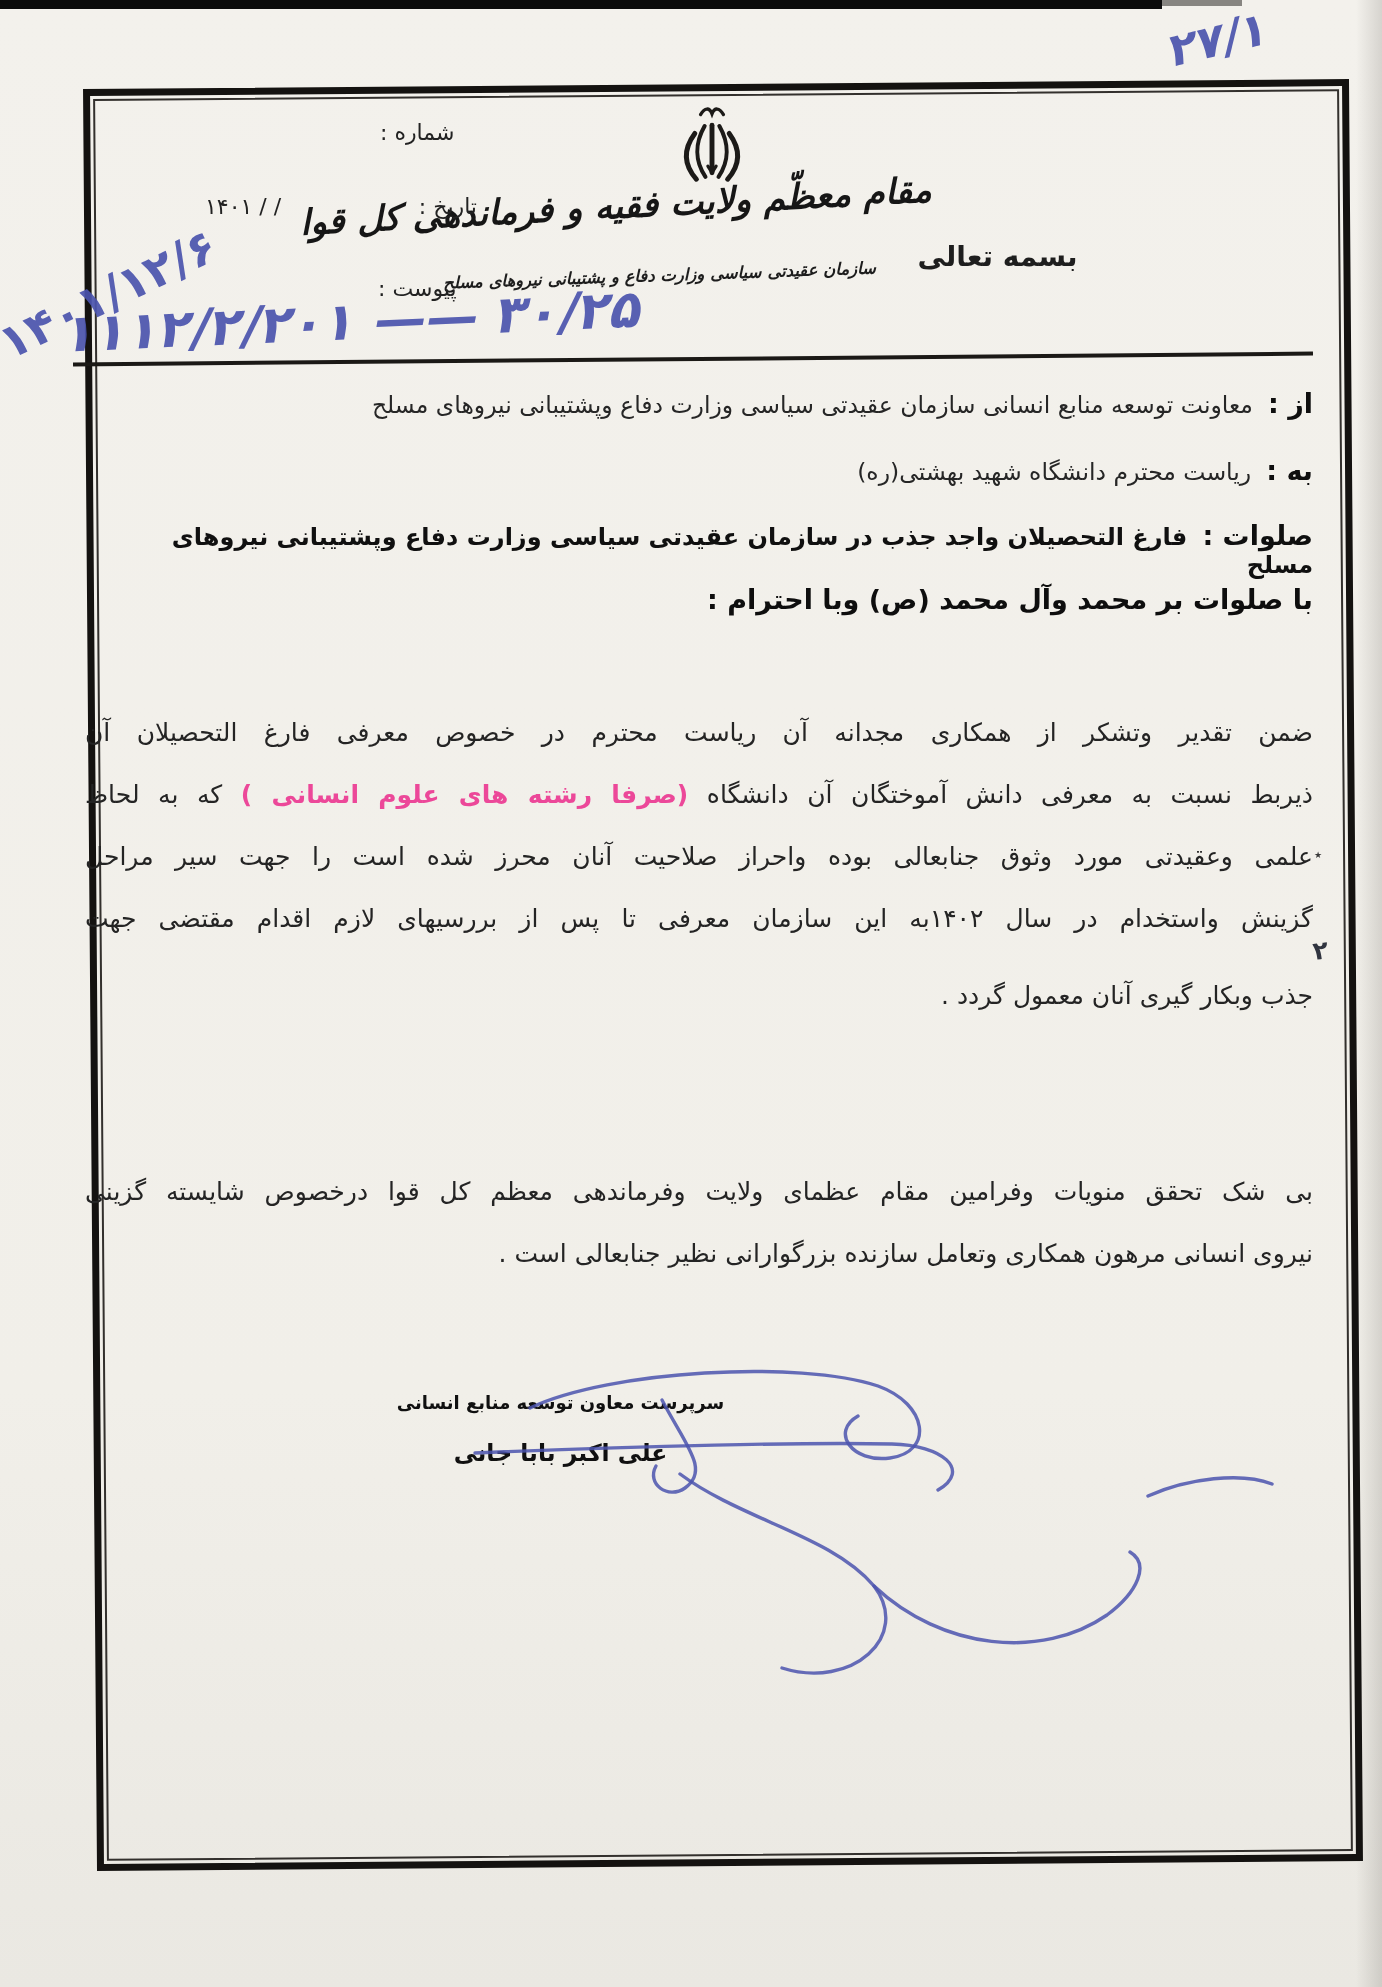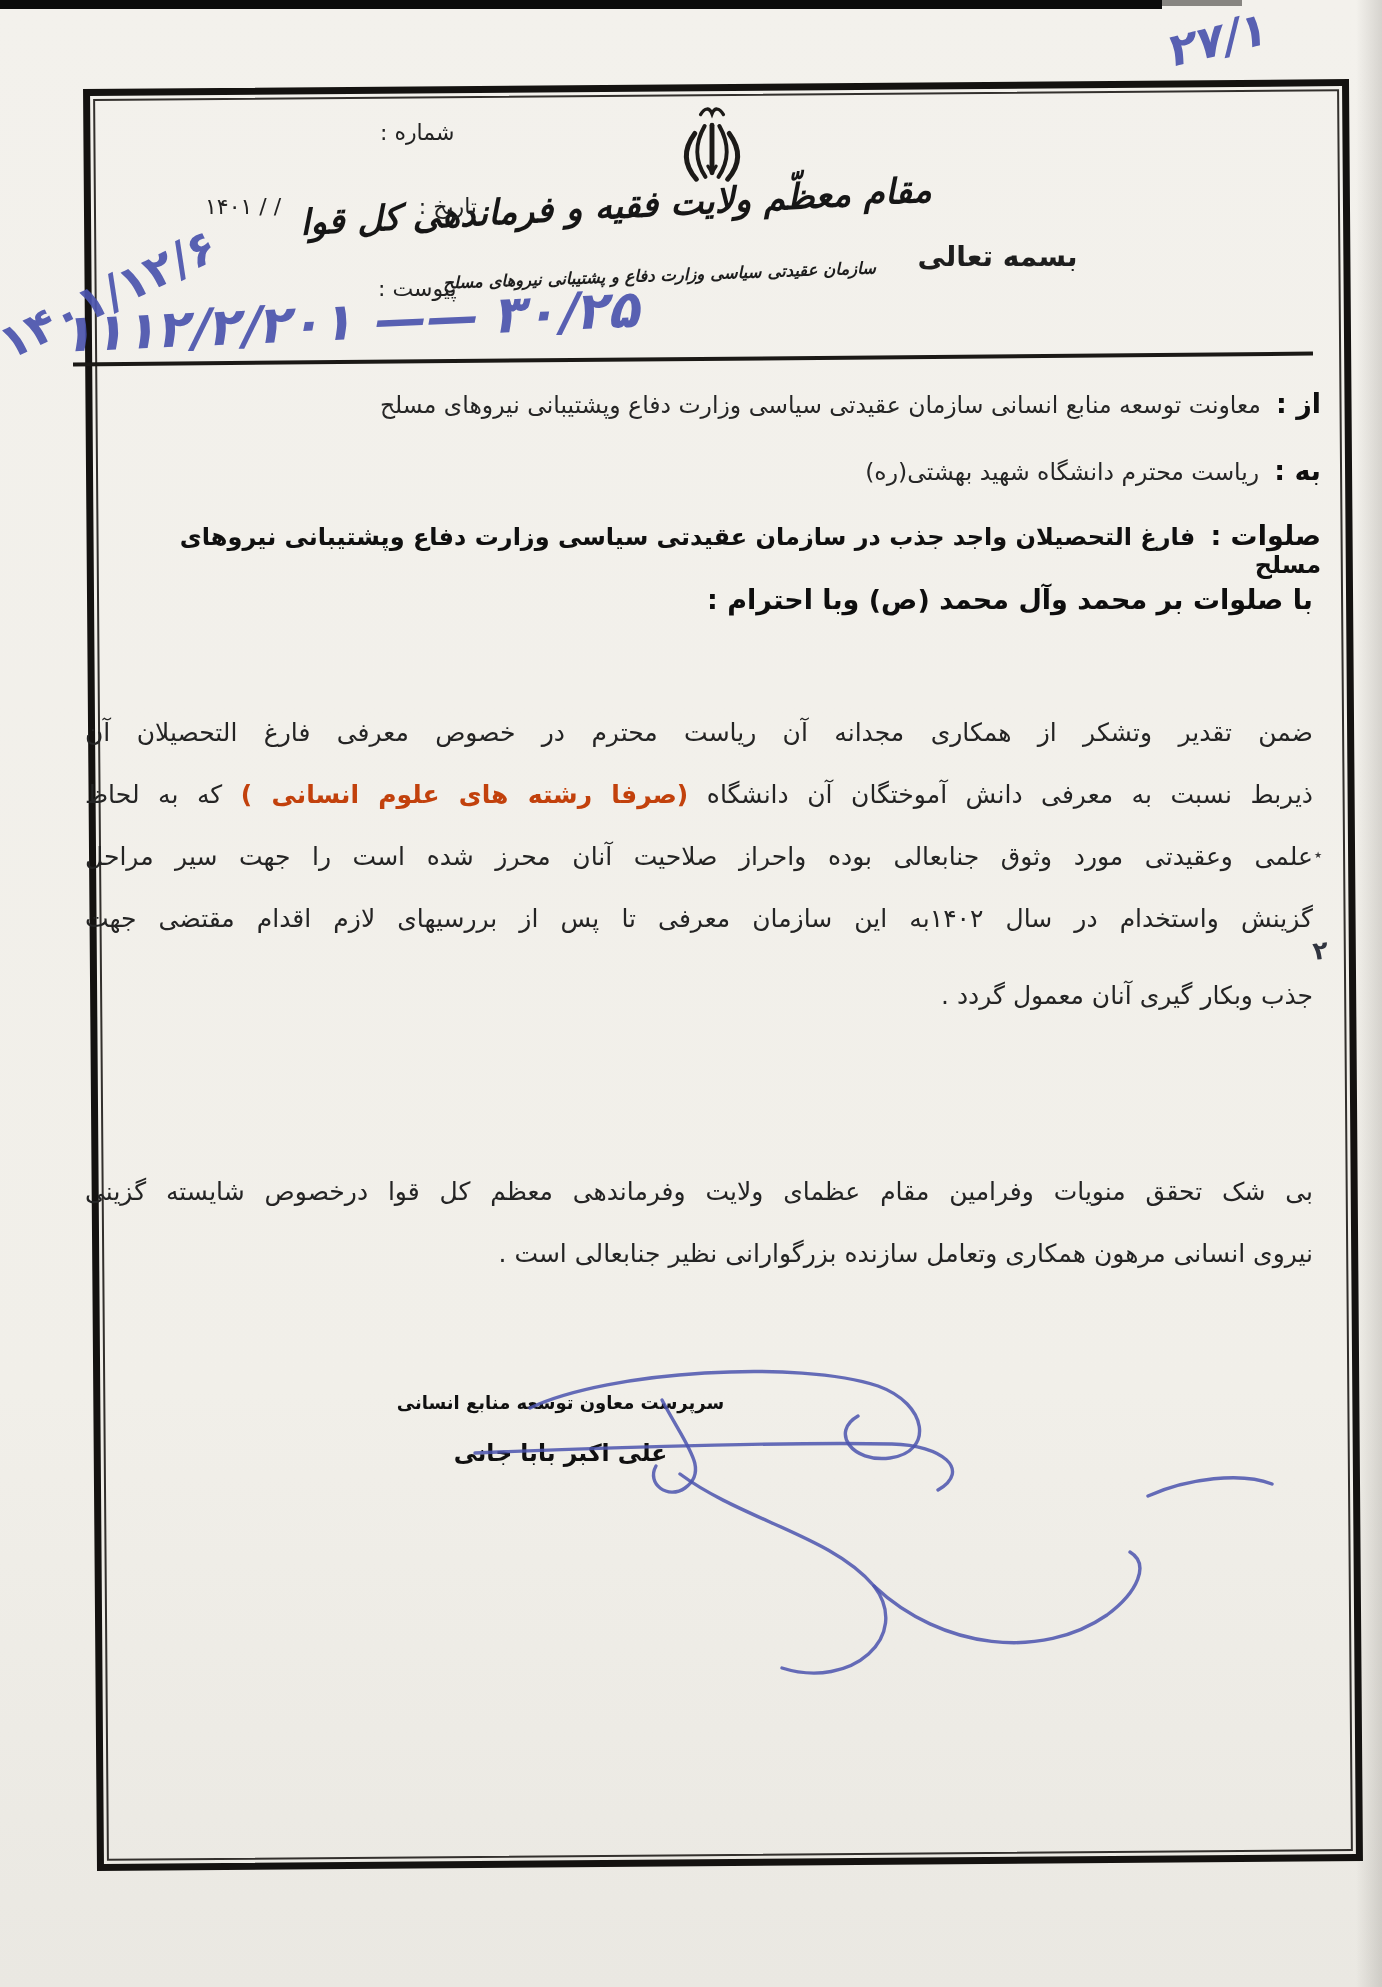--- a/index.html
+++ b/index.html
@@ -35,38 +35,38 @@
   .callig1{left:382px;top:184px;width:550px;text-align:center;font-size:35px;
     font-weight:bold;font-style:italic;transform:rotate(-3deg);color:#161616;white-space:nowrap;}
   .callig2{left:412px;top:266px;width:495px;text-align:center;font-size:16.5px;
     font-style:italic;font-weight:600;transform:rotate(-2deg);color:#1d1d1d;white-space:nowrap;}
   .meta{font-size:22px;color:#222;}
   .meta-number{left:380px;top:120px;}
   .meta-date{left:205px;top:194px;width:272px;display:flex;justify-content:space-between;direction:rtl;}
   .meta-attach{left:378px;top:276px;}
   .rule{left:73px;top:357px;width:1240px;height:4px;background:#1b1916;transform:rotate(-0.5deg);}
   
-  .row{left:85px;width:1228px;direction:rtl;text-align:right;padding-left:8px;}
+  .row{left:85px;width:1228px;direction:rtl;text-align:right;}
   .lbl{font-weight:bold;font-size:27px;color:#0f0f0f;margin-left:10px;}
   .val{font-size:23.5px;color:#262626;}
   .row-from{top:388px;}
   .row-to{top:455px;}
   .row-subject{top:520px;}
   .row-subject .val{font-weight:bold;font-size:24px;color:#101010;margin-left:14px;}
   .salutation{left:85px;top:584px;width:1228px;direction:rtl;text-align:right;
     font-weight:bold;font-size:27px;color:#0e0e0e;}
   
   .para{left:85px;width:1228px;direction:rtl;font-size:25px;color:#242424;}
   .p1{top:702px;}
   .p2{top:1161px;}
   .bline{height:62px;line-height:62px;white-space:nowrap;}
   .just{text-align:justify;text-align-last:justify;}
   .startline{text-align:right;}
   .gap-top{margin-top:15px;}
-  .bold-seg{font-weight:bold;color:#c2410c;}
+  .bold-seg{font-weight:bold;color:#ec4899;}
   .margin-mark1{left:1314px;top:846px;font-size:15px;color:#3a3a3a;}
   .margin-mark2{left:1313px;top:936px;font-size:25px;color:#30343f;transform:rotate(-8deg);font-weight:600;}
   
   .sig-block{left:388px;top:1392px;width:345px;text-align:center;direction:rtl;}
   .sig-title{font-weight:bold;font-size:18px;color:#101010;}
   .sig-name{font-weight:bold;font-size:23.5px;color:#101010;margin-top:26px;}
   .sig-svg{left:380px;top:1358px;width:930px;height:380px;}
   .sig-svg path{fill:none;stroke:#4b54ae;stroke-width:3.4;stroke-linecap:round;opacity:.85;}
   .emblem svg path{fill:none;stroke:#1c1a18;stroke-linecap:round;}
 </style>

